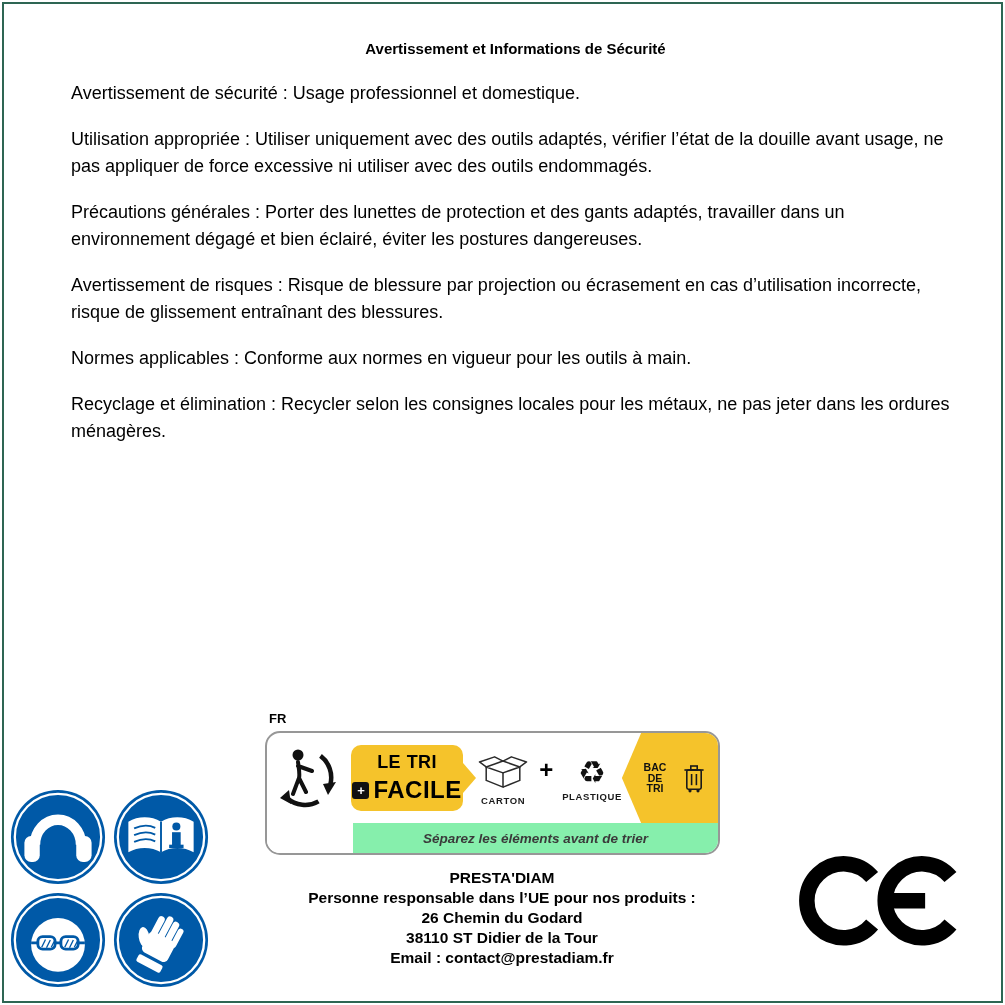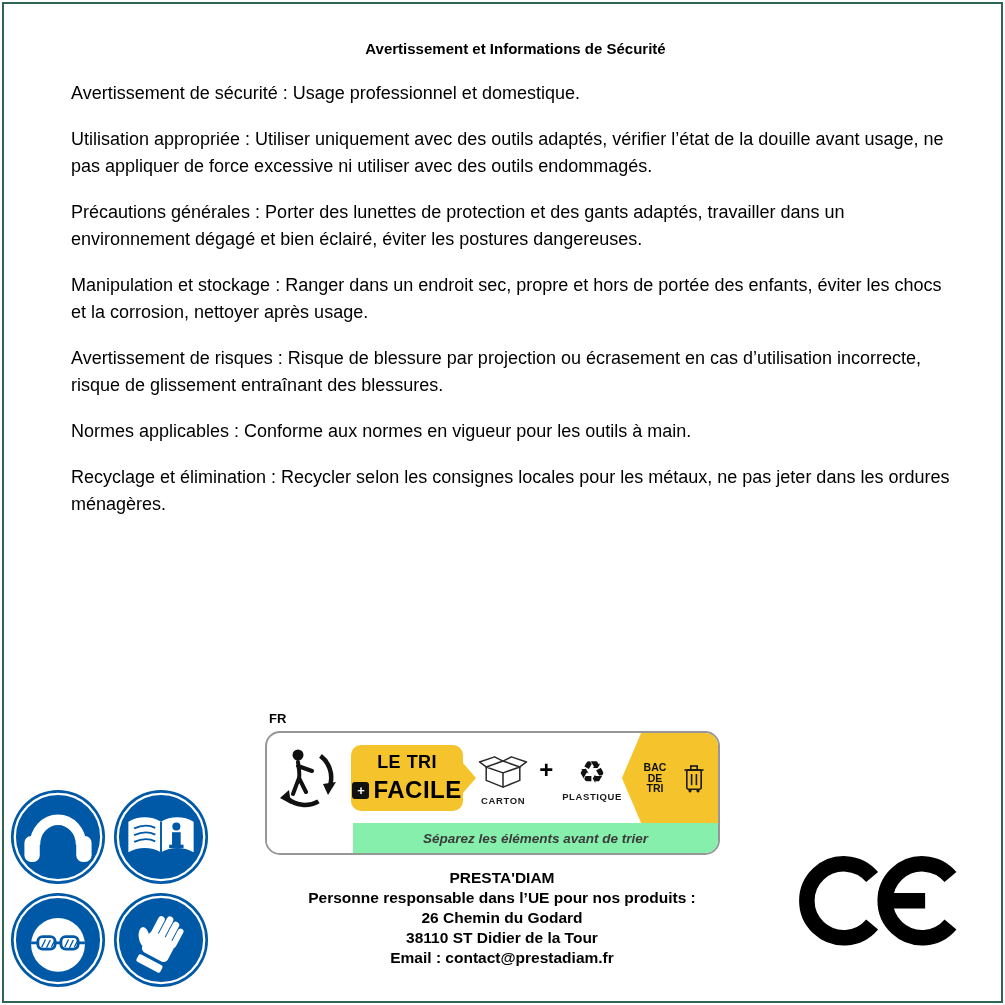--- a/index.html
+++ b/index.html
@@ -113,21 +113,20 @@
 
 <div class="page">
   <div class="page-border"></div>
 
   <h1 class="title">Avertissement et Informations de Sécurité</h1>
 
   <div class="content">
     <p>Avertissement de sécurité : Usage professionnel et domestique.</p>
     <p>Utilisation appropriée : Utiliser uniquement avec des outils adaptés, vérifier l’état de la douille avant usage, ne pas appliquer de force excessive ni utiliser avec des outils endommagés.</p>
     <p>Précautions générales : Porter des lunettes de protection et des gants adaptés, travailler dans un environnement dégagé et bien éclairé, éviter les postures dangereuses.</p>
-    <p>Manipulation et stockage : Ranger dans un endroit sec, propre et hors de portée des enfants, éviter les chocs et la corrosion, nettoyer après usage.</p>
     <p>Avertissement de risques : Risque de blessure par projection ou écrasement en cas d’utilisation incorrecte, risque de glissement entraînant des blessures.</p>
     <p>Normes applicables : Conforme aux normes en vigueur pour les outils à main.</p>
     <p class="extra-gap">Recyclage et élimination : Recycler selon les consignes locales pour les métaux, ne pas jeter dans les ordures ménagères.</p>
   </div>
 
   <div class="icons-grid">
 
     <div class="sicon">
       <svg viewBox="0 0 100 100">
         <circle cx="50" cy="50" r="49" fill="#0059a7"></circle>

